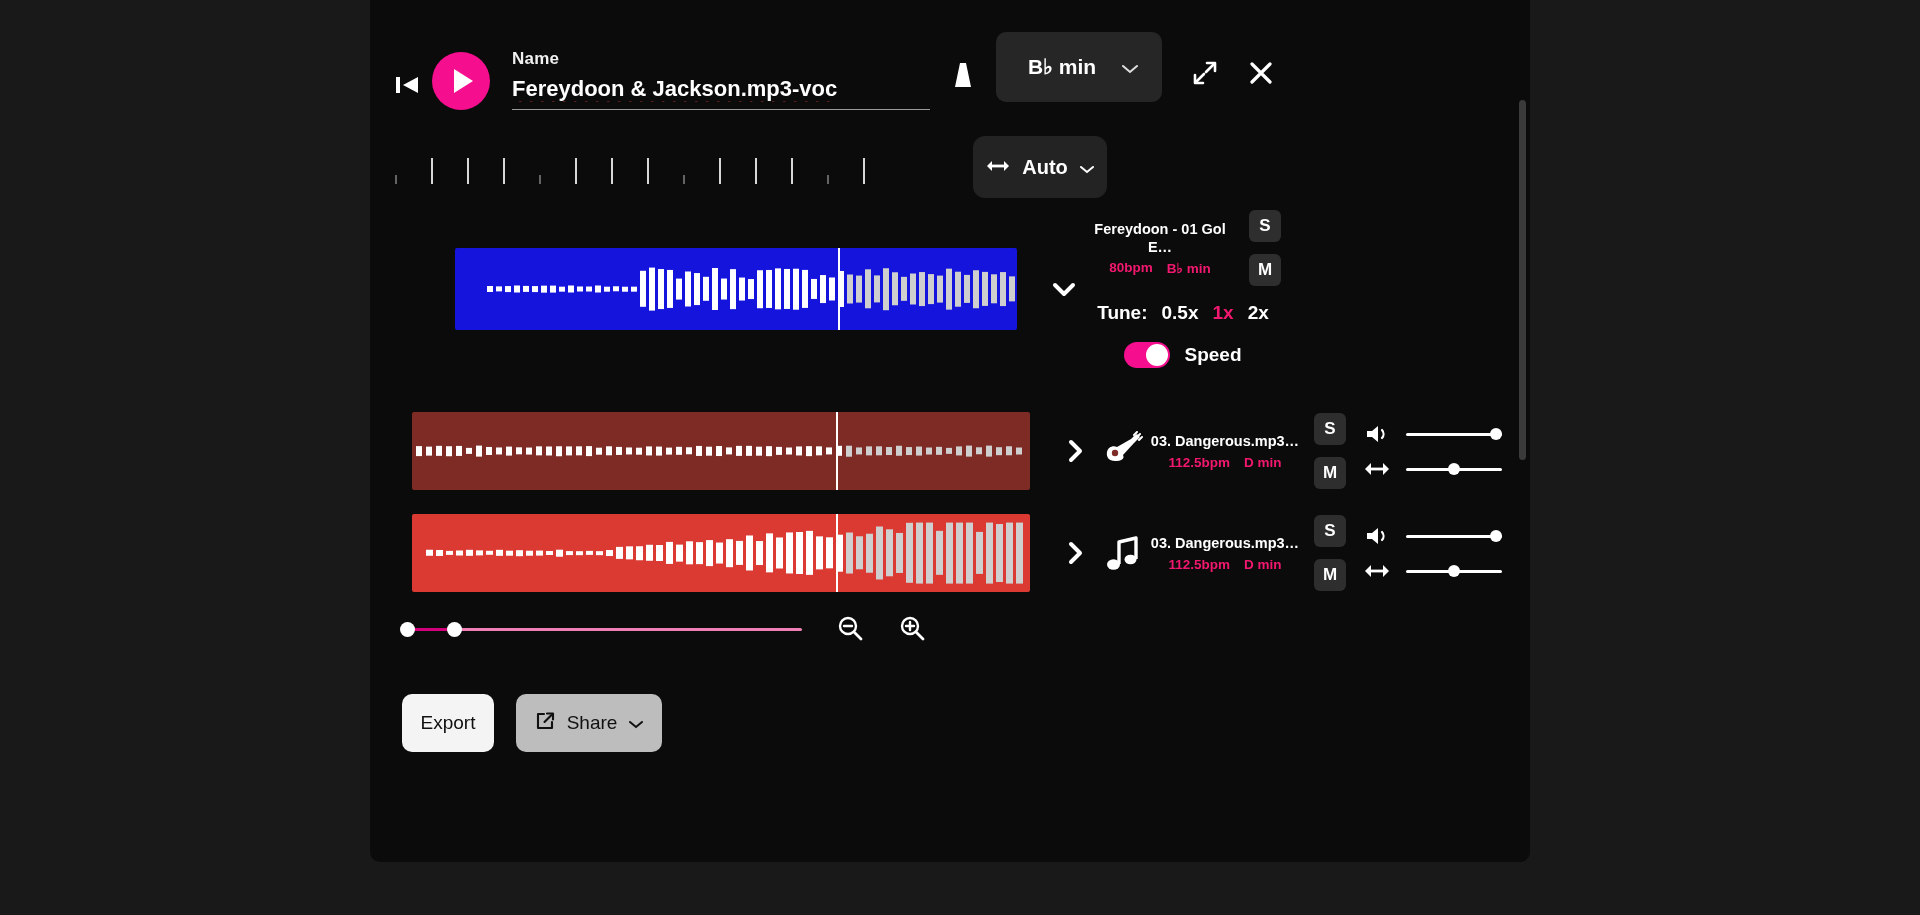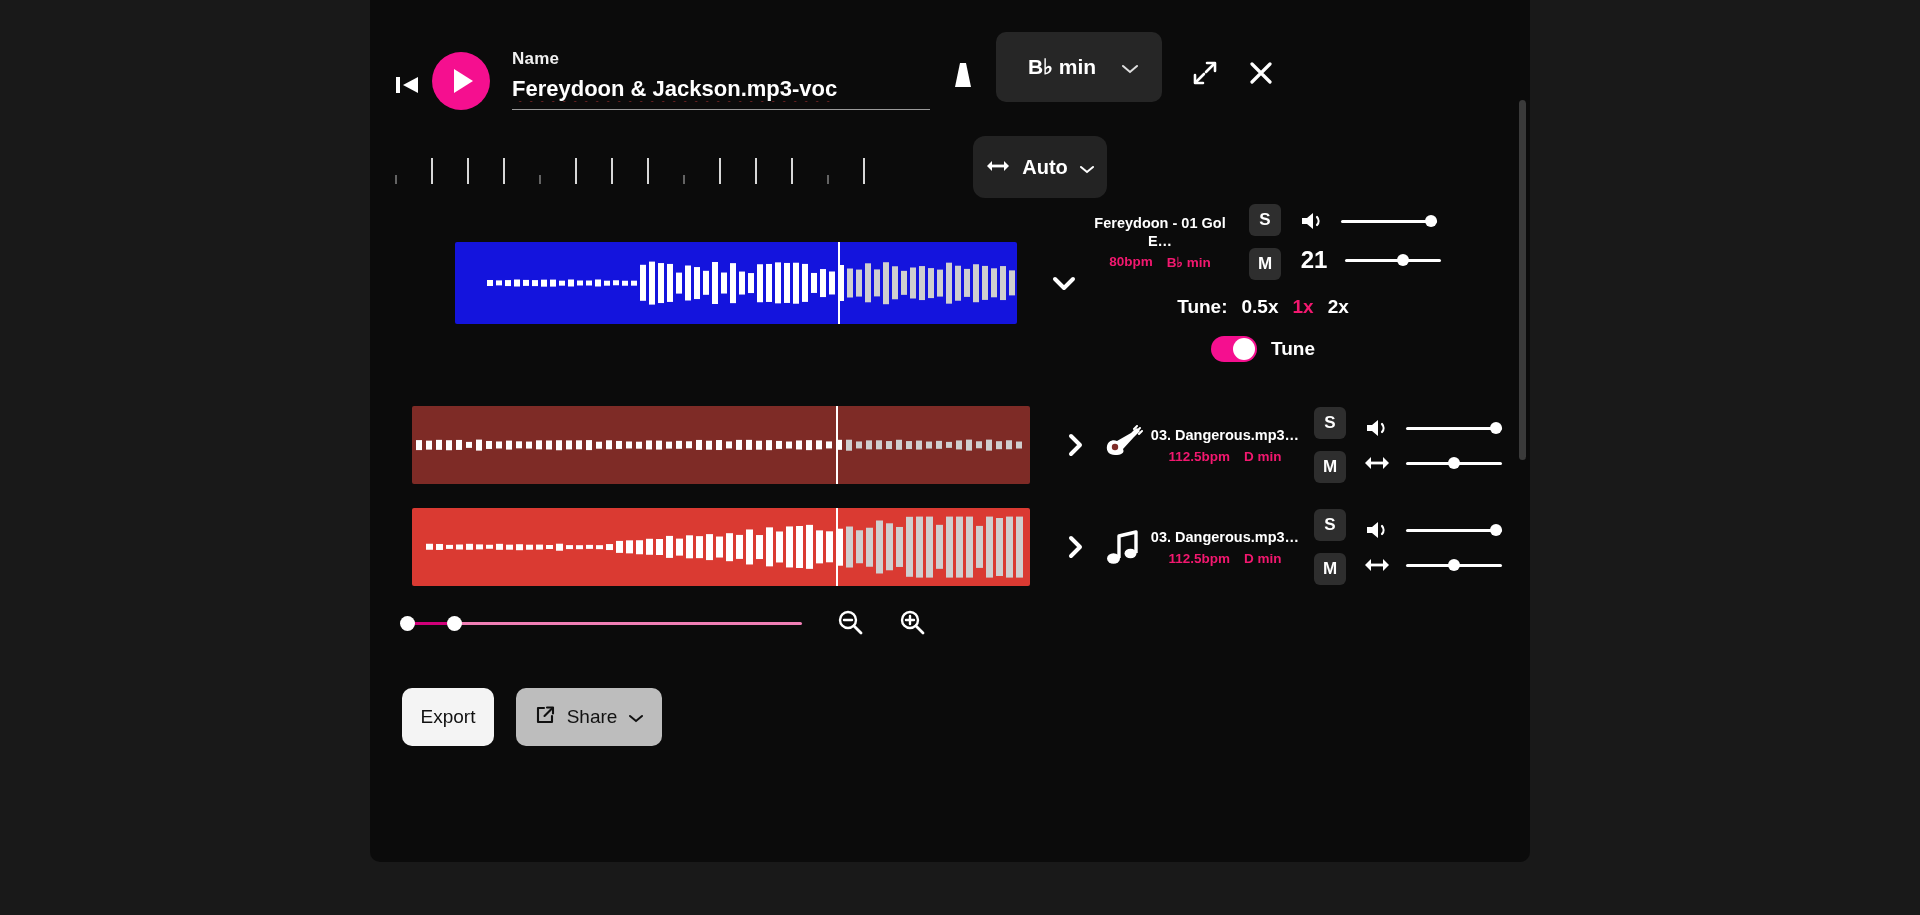--- a/index.html
+++ b/index.html
@@ -207,21 +207,21 @@
       </span>
       <span>Auto</span>
       <span>
         <svg width="14" height="9" viewBox="0 0 14 9">
             <path d="M1 2 L7 7 L13 2" stroke="#fff" stroke-width="2" fill="none" stroke-linecap="round"></path>
           </svg>
       </span>
     </div>
   </div>
 
-  <div class="track" style="margin-top:0;">
+  <div class="track" style="margin-top:6px;">
     <div class="wave" style="margin-left:85px;width:562px;height:82px;background:#1414dd;">
       <div class="bars" id="bars1">
           <span class="bar" style="left: 32px; width: 6px; height: 6.00471px;"></span>
           <span class="bar" style="left: 41px; width: 6px; height: 5.24284px;"></span>
           <span class="bar" style="left: 50px; width: 6px; height: 5.8646px;"></span>
           <span class="bar" style="left: 59px; width: 6px; height: 7.00258px;"></span>
           <span class="bar" style="left: 68px; width: 6px; height: 6.19692px;"></span>
           <span class="bar" style="left: 77px; width: 6px; height: 5.83111px;"></span>
           <span class="bar" style="left: 86px; width: 6px; height: 6.70274px;"></span>
           <span class="bar" style="left: 95px; width: 6px; height: 6.81897px;"></span>
@@ -292,55 +292,34 @@
           <div class="t-title">Fereydoon - 01 Gol E…</div>
           <div class="t-sub">
             <span>80bpm</span>
             <span>B♭ min</span>
           </div>
         </div>
         <div class="sm-col">
           <div class="sm-btn">S</div>
           <div class="sm-btn">M</div>
         </div>
-        <div class="sl-col">
-          <div class="sl-row">
-            <span class="sl-ico">
-              <svg width="26" height="22" viewBox="0 0 26 22">
-                  <path d="M3 8 L8 8 L14 3 L14 19 L8 14 L3 14 Z" fill="#fff"></path>
-                  <path d="M18 7 A6 6 0 0 1 18 15" stroke="#fff" stroke-width="2.2" fill="none" stroke-linecap="round"></path>
-                </svg>
-            </span>
-            <span class="slider">
-              <span class="rail"></span>
-                <span class="knob" style="left:84px;"></span>
-            </span>
-          </div>
-          <div class="sl-row">
-            <span class="pitch-val">21</span>
-            <span class="slider">
-              <span class="rail"></span>
-                <span class="knob" style="left:52px;"></span>
-            </span>
-          </div>
-        </div>
       </div>
 
       <div class="speed-row" style="margin-top:16px;">
         <span>Tune:</span>
         <span class="opt">0.5x</span>
         <span class="opt active">1x</span>
         <span class="opt">2x</span>
       </div>
 
       <div class="tune-row">
         <span class="toggle">
             <span class="dot"></span>
           </span>
-        <span class="tune-lbl">Tune</span>
+        <span class="tune-lbl">Speed</span>
       </div>
     </div>
   </div>
 
   <div class="track" style="margin-top:44px;">
     <div class="wave" style="margin-left:42px;width:618px;height:78px;background:#7e2b26;">
       <div class="bars" id="bars2">
           <span class="bar" style="left: 4px; width: 6px; height: 9.79976px;"></span>
           <span class="bar" style="left: 14px; width: 6px; height: 8.74301px;"></span>
           <span class="bar" style="left: 24px; width: 6px; height: 10.2972px;"></span>

